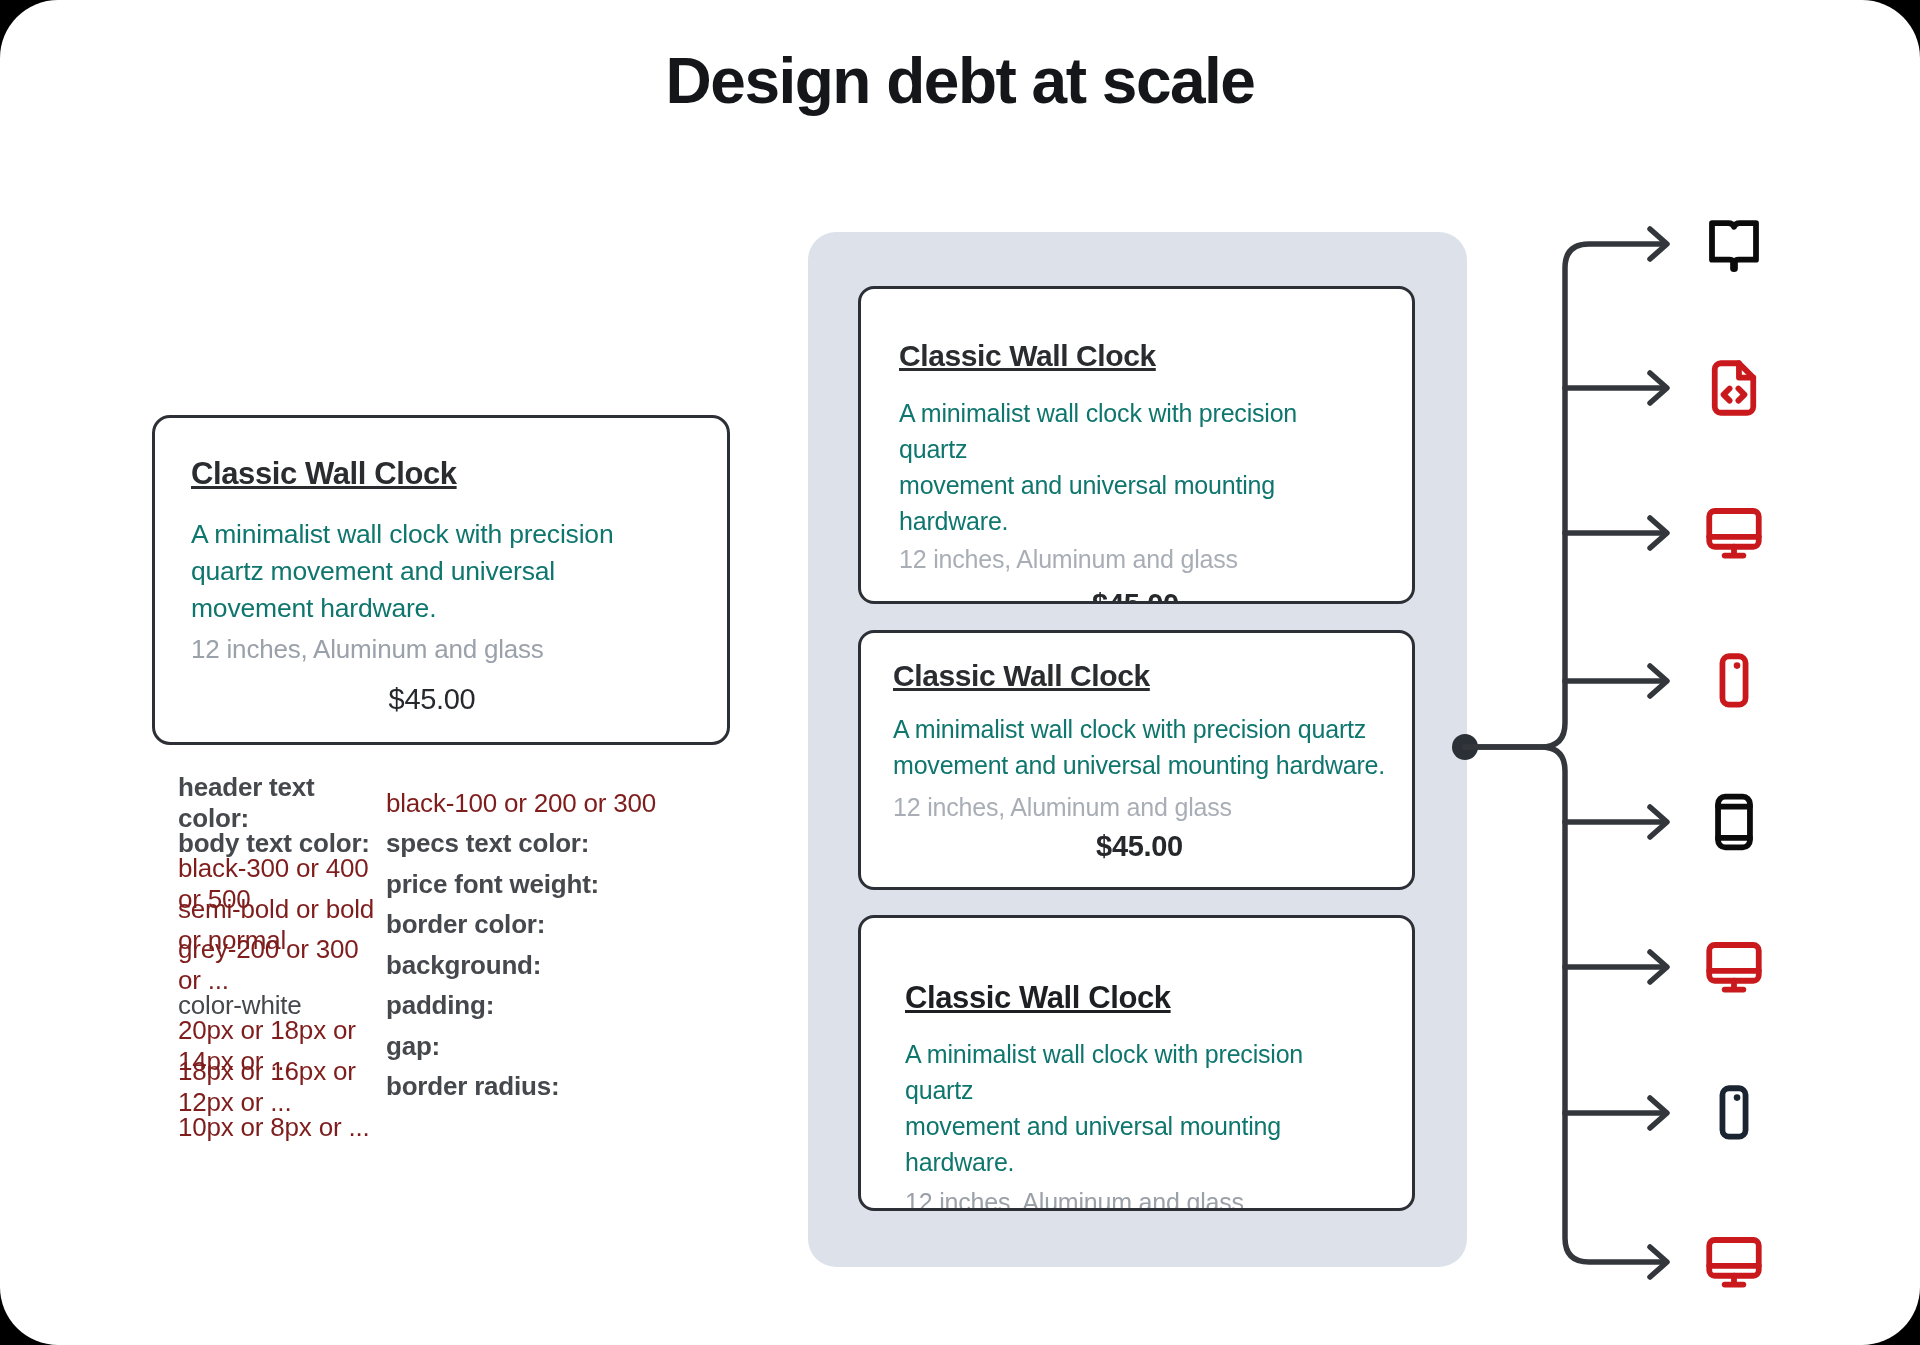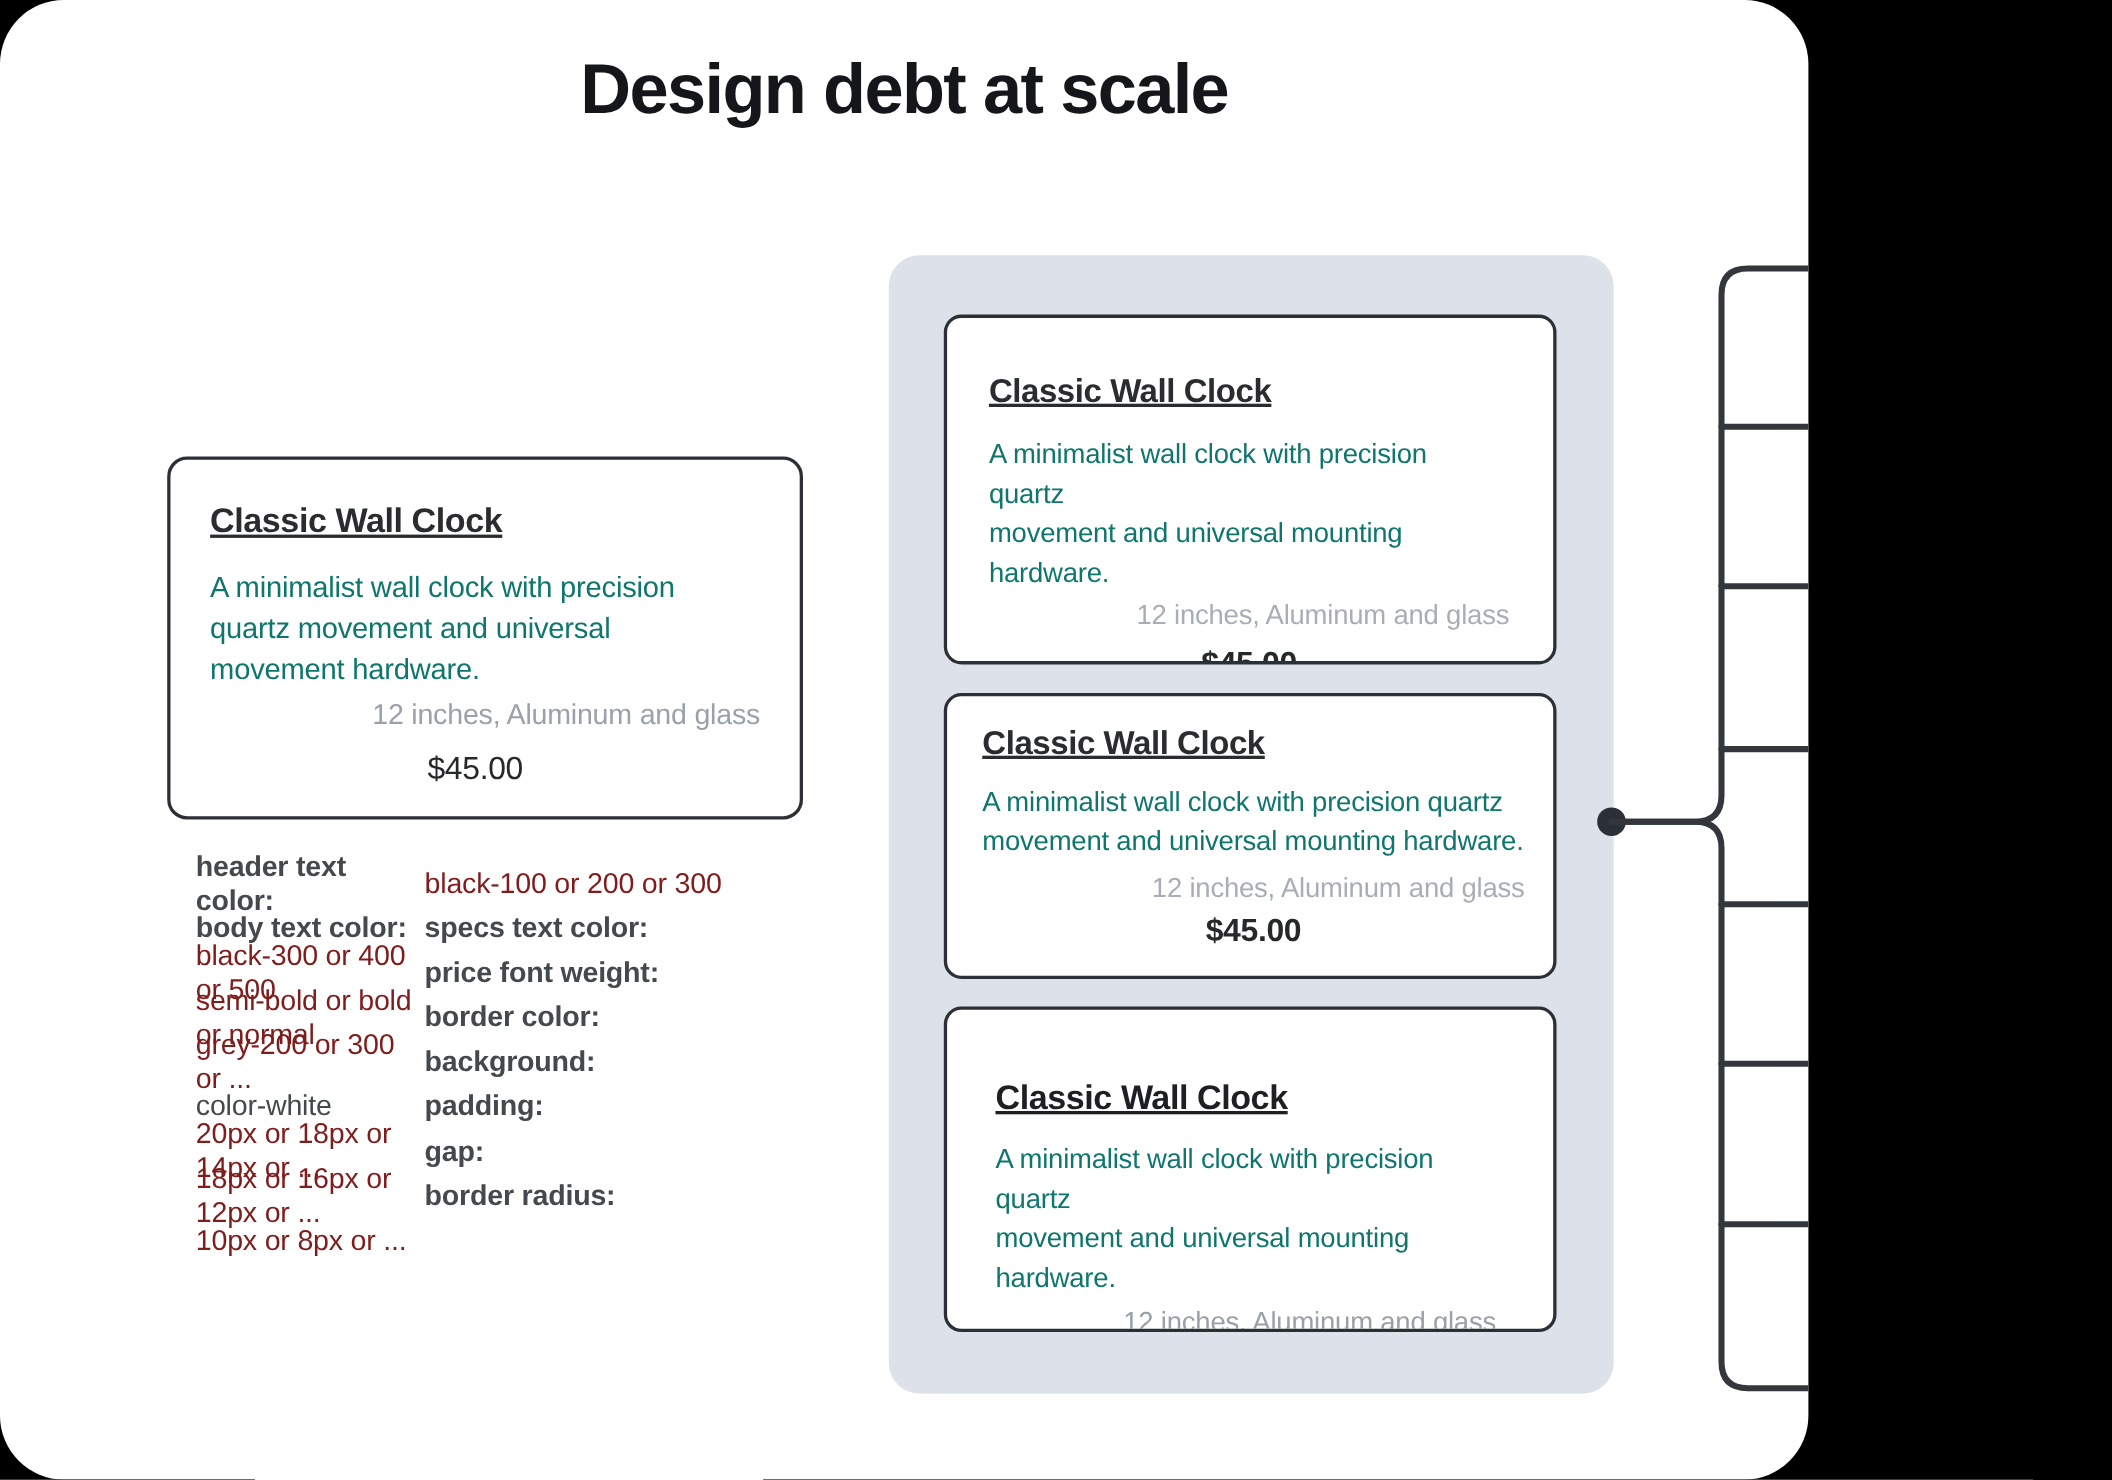--- a/index.html
+++ b/index.html
@@ -1,34 +1,34 @@
 <!DOCTYPE html>
 <html><head>
 <meta charset="utf-8">
 <style>
   html,body{margin:0;padding:0;background:#000;}
   *{box-sizing:border-box;}
   body{font-family:"Liberation Sans","DejaVu Sans",sans-serif;}
   .canvas{
-    position:relative;width:1644px;height:1345px;background:#ffffff;
+    position:relative;width:1920px;height:1345px;background:#ffffff;
     border-radius:58px;overflow:hidden;
   }
   
   .page-title{
     position:absolute;top:44px;left:0;width:100%;margin:0;
     text-align:center;font-size:64px;font-weight:700;color:#141619;
     letter-spacing:-1.5px;
   }
   
   .card{
     position:absolute;background:#fff;border:3.5px solid #2c3036;
   }
   .card h2{margin:0;color:#2a2c30;letter-spacing:-0.4px;text-decoration:underline;}
   .card .desc{margin:0;color:#0f766e;letter-spacing:-0.2px;}
-  .card .specs{margin:0;color:#9aa1aa;letter-spacing:-0.2px;text-align:right;}
+  .card .specs{margin:0;color:#9aa1aa;letter-spacing:-0.2px;}
   .card .price{margin:0;color:#26282c;text-align:center;letter-spacing:-0.3px;}
   
   .left-card{
     left:152px;top:415px;width:578px;height:330px;border-radius:18px;
     padding:38px 36px 0 36px;
   }
   .left-card h2{font-size:31px;margin-bottom:24px;}
   .left-card .desc{font-size:26.5px;line-height:37px;}
   .left-card .specs{font-size:26px;margin-top:7px;}
   .left-card .price{font-size:29px;font-weight:400;margin-top:18px;padding-right:18px;}

